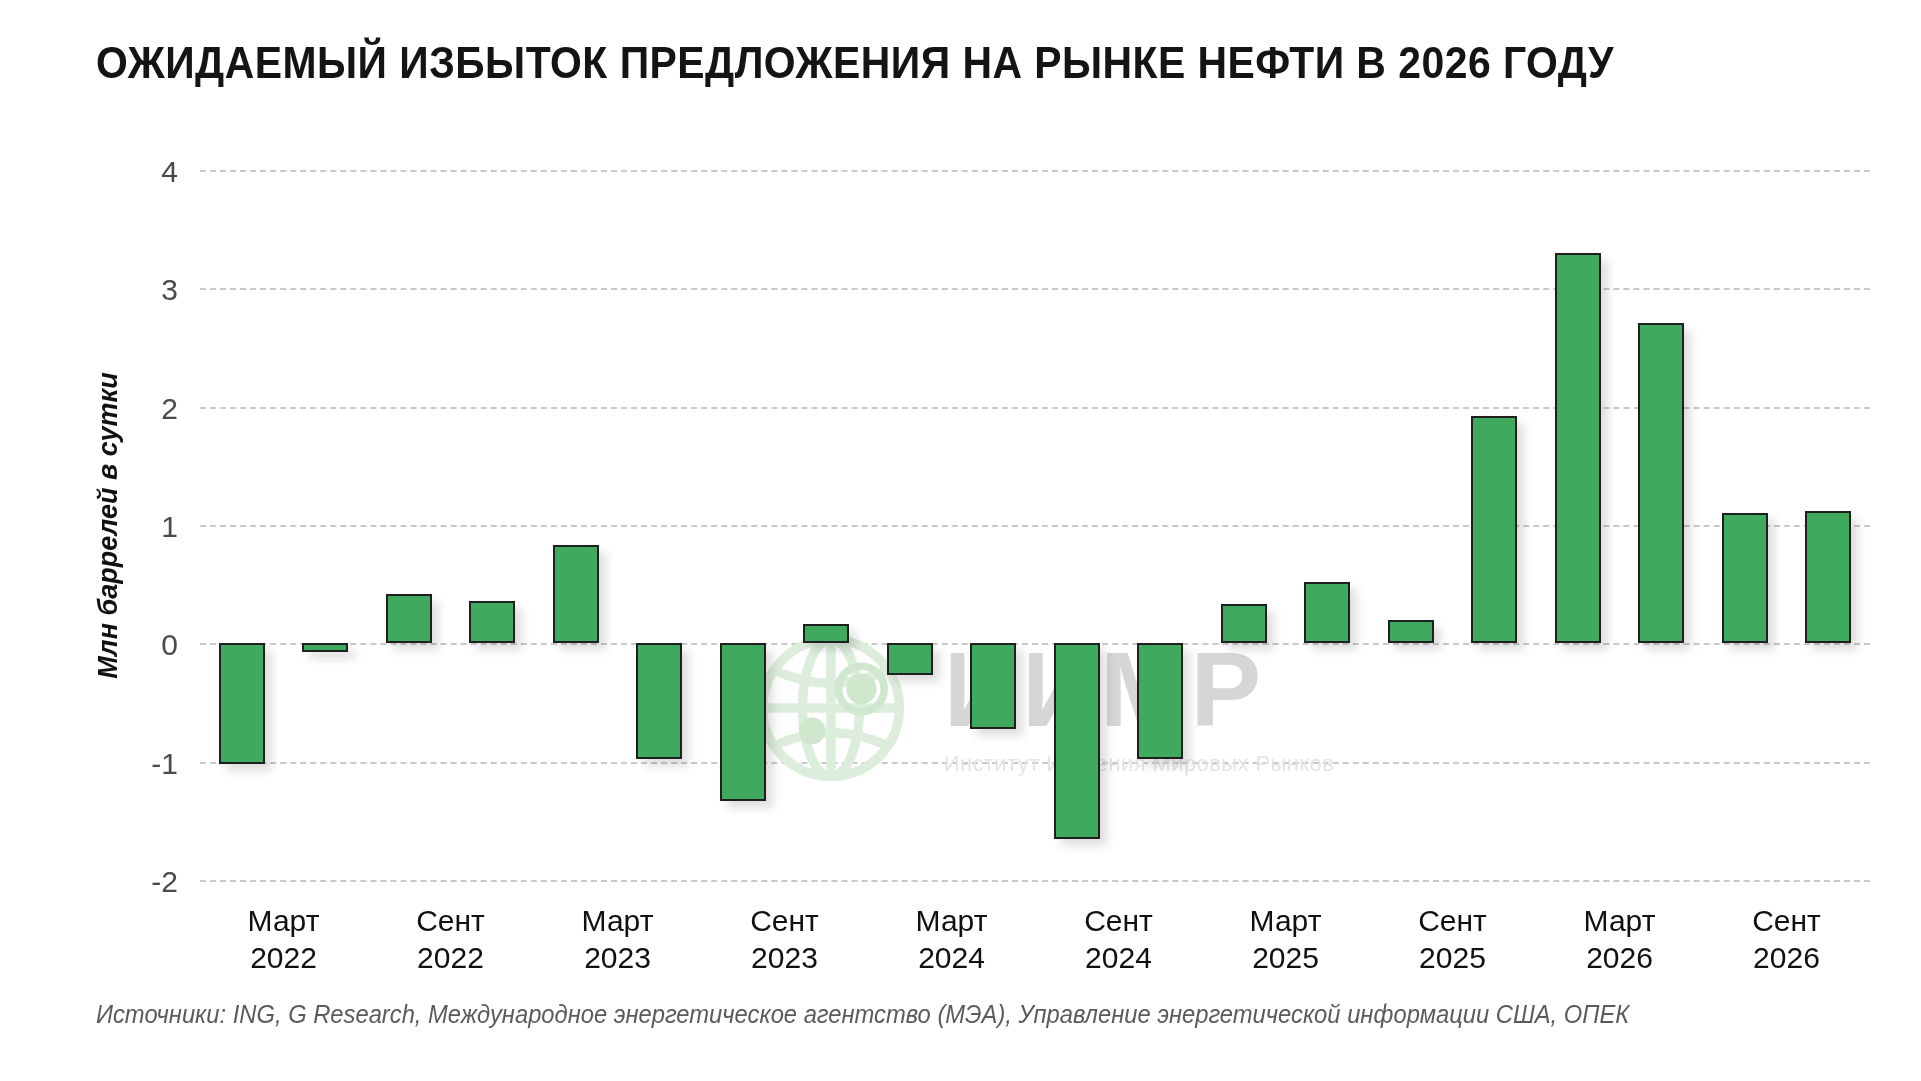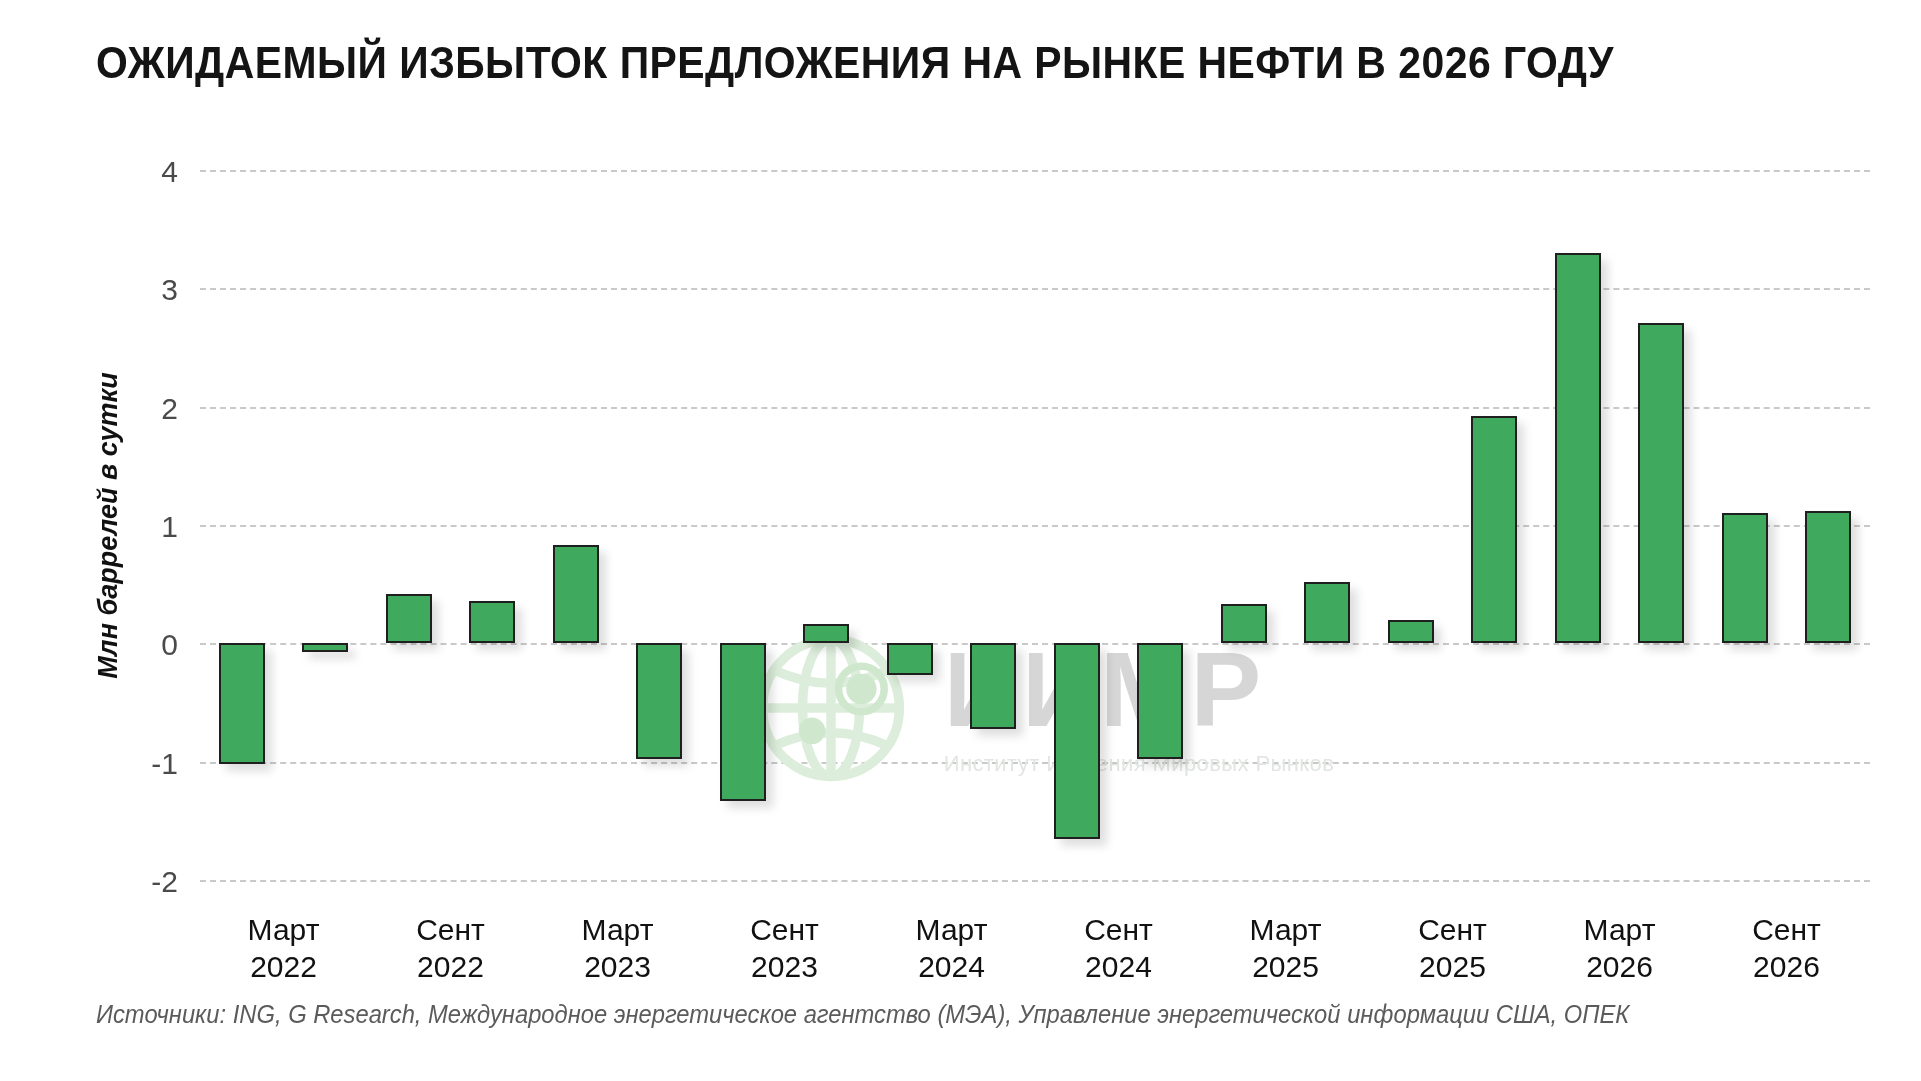--- a/index.html
+++ b/index.html
@@ -107,21 +107,21 @@
   #x-labels {
     position: absolute;
     left: 200px;
     top: 895px;
     width: 1670px;
     height: 90px;
     z-index: 4;
   }
   .xlabel {
     position: absolute;
-    top: 17px;
+    top: 8px;
     transform: translateX(-50%);
     text-align: center;
     font-size: 30px;
     line-height: 1.22;
     color: #111111;
     white-space: nowrap;
     font-family: "Liberation Sans", sans-serif;
   }
 
   

